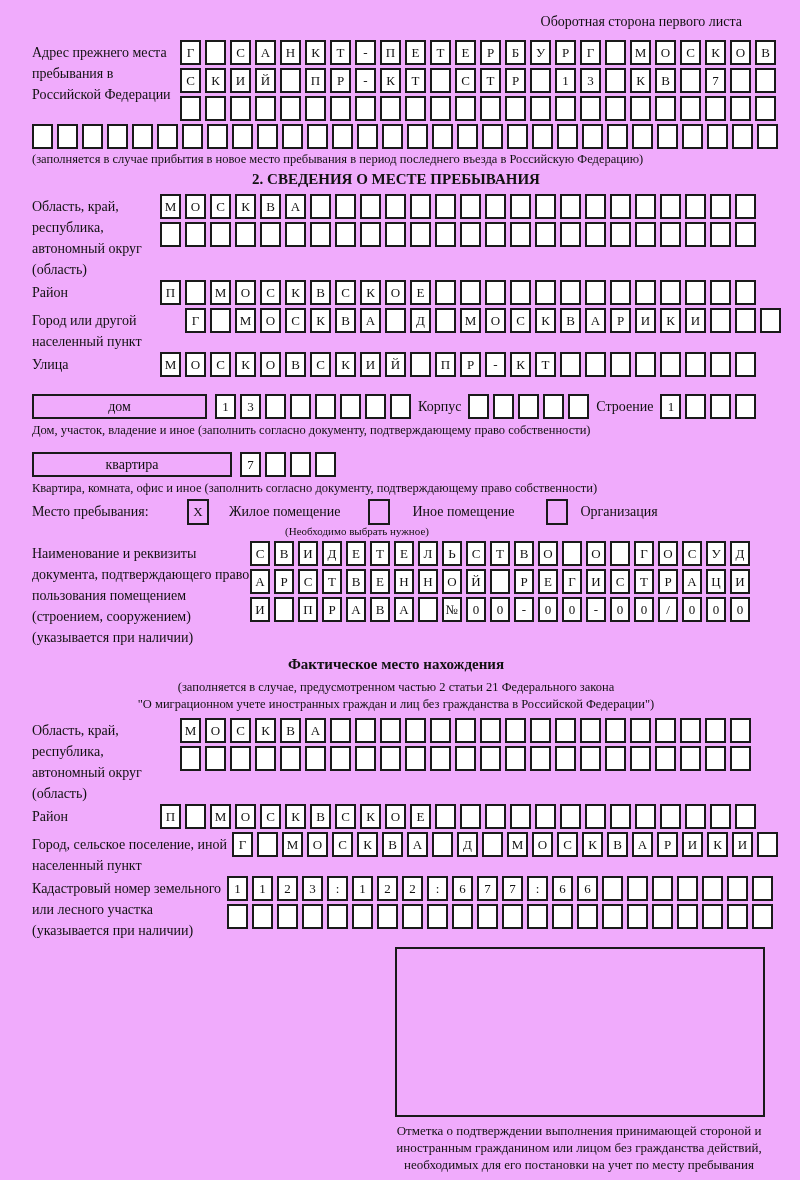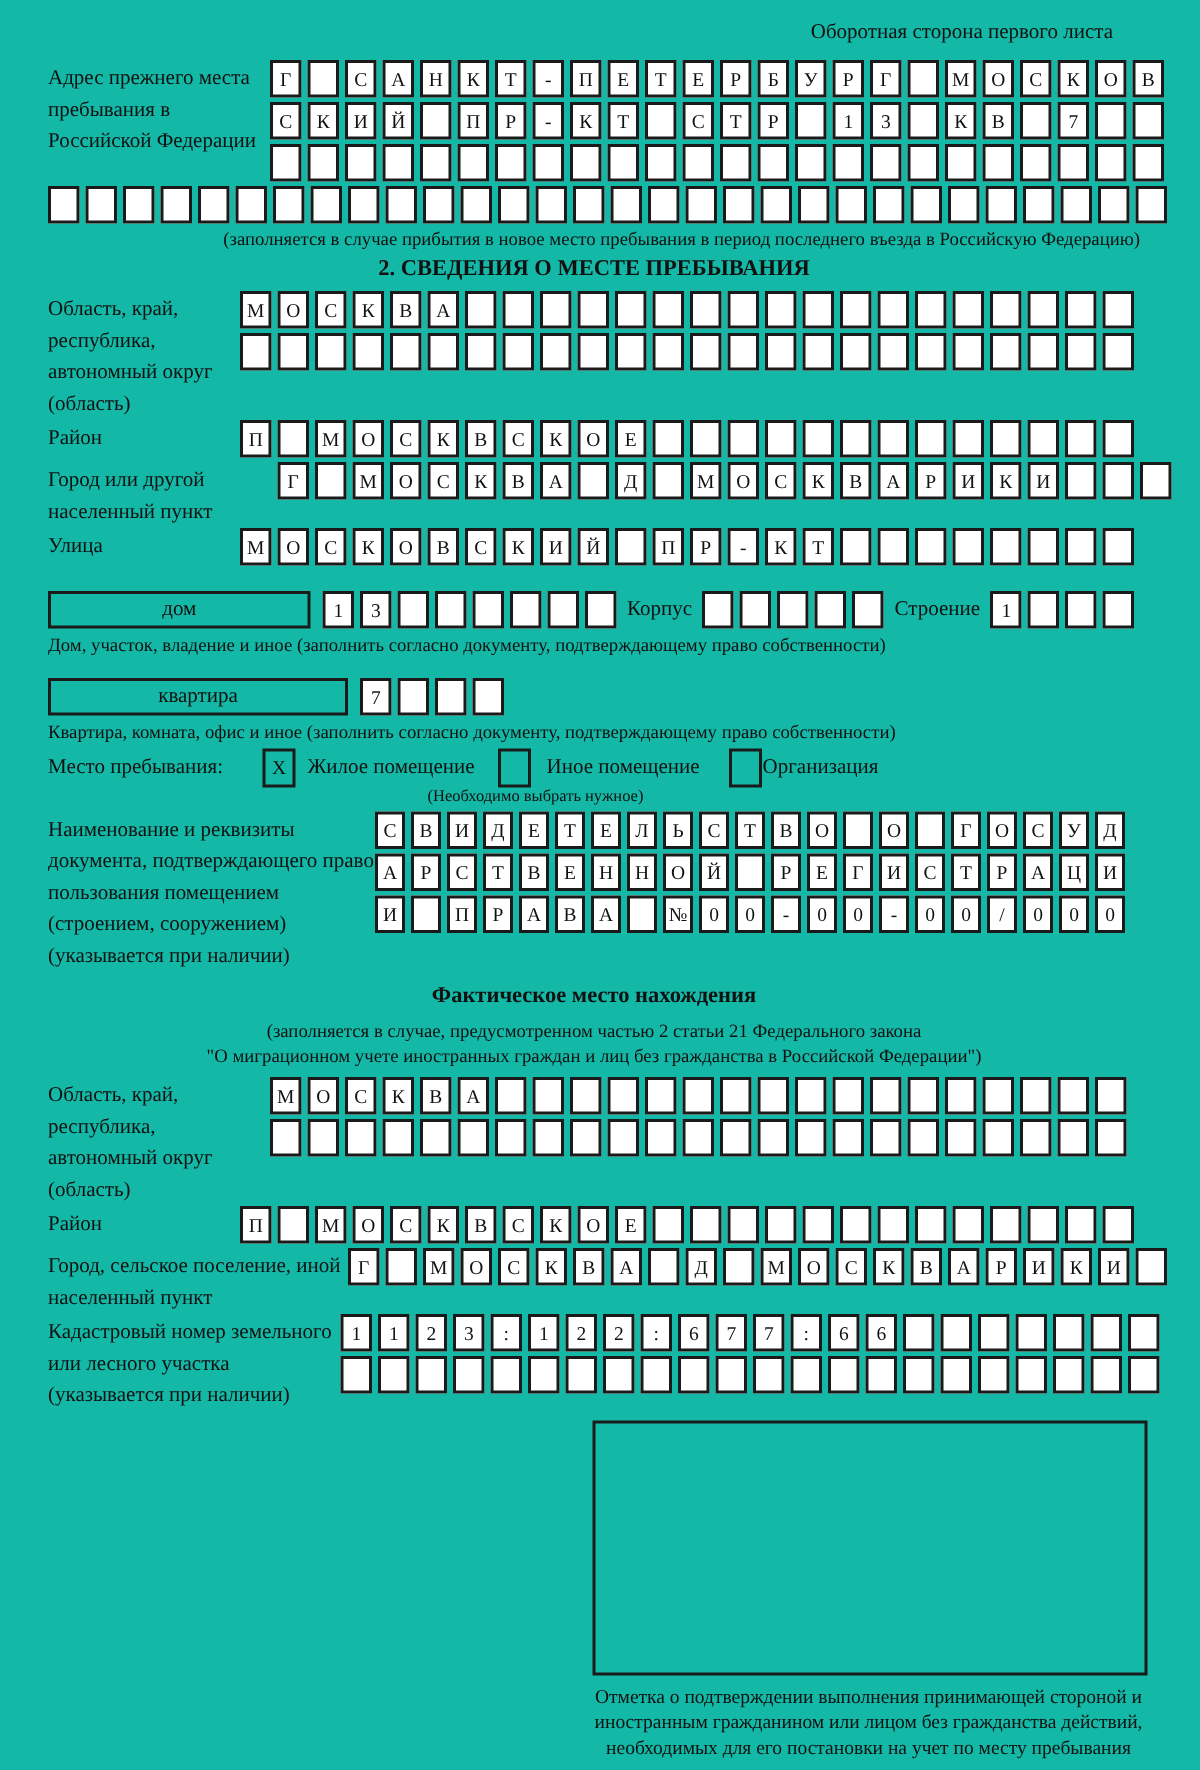--- a/index.html
+++ b/index.html
@@ -1,21 +1,21 @@
 <!DOCTYPE html>
 <html><head>
 <meta charset="utf-8">
 <style>
   html,body{margin:0;padding:0;background:#fff;}
   .page{
     position:relative;
     width:800px;height:1180px;
     box-sizing:border-box;
     padding:14px 0 0 32px;
-    background:#14b8a6;
+    background:#f0abfc;
     color:#111;
     font-family:"Liberation Serif","DejaVu Serif",serif;
     font-size:14px;
     overflow:hidden;
   }
   .hdr{
     text-align:right;
     padding-right:58px;
     font-size:14px;
     margin-bottom:10px;
@@ -37,41 +37,41 @@
   .cells{display:flex;column-gap:4px;margin-bottom:3px;}
   .cell{
     flex:none;box-sizing:border-box;
     width:21px;height:25px;
     border:2px solid #1a1a1a;
     display:flex;align-items:center;justify-content:center;
     font-size:13px;background:#fff;
   }
   .cells-sm .cell{width:20px;}
   .caption{font-size:12.5px;line-height:15px;margin:1px 0 3px 0;}
-  .center{text-align:right;margin-right:40px;}
+  .center{text-align:left;margin-right:40px;}
   .sec-title{
     font-weight:bold;font-size:15px;text-align:center;
     margin:4px 40px 6px 0;
   }
   .namebox{
     flex:none;box-sizing:border-box;
     border:2px solid #1a1a1a;height:25px;
     display:flex;align-items:center;justify-content:center;
     font-size:14px;
   }
   .nb175{width:175px;margin-right:8px;}
   .nb200{width:200px;margin-right:8px;}
   .inline-lbl{flex:none;line-height:25px;padding:0 7px;font-size:14px;}
   .checkbox{
     flex:none;box-sizing:border-box;
     width:22px;height:26px;border:2px solid #1a1a1a;
     display:inline-flex;align-items:center;justify-content:center;
     font-size:13px;
   }
-  .stay{align-items:center;column-gap:0;margin-top:3px;}
+  .stay{align-items:center;column-gap:12px;margin-top:3px;}
   .stay .opt-lbl{line-height:26px;}
   .stay-note{
     font-size:11px;text-align:center;
     width:300px;margin:0 0 4px 175px;
   }
   .fact-note{font-size:12.5px;line-height:17px;text-align:center;margin-right:40px;}
   .stamp-wrap{margin-top:6px;}
   .stamp-box{
     box-sizing:border-box;
     width:370px;height:170px;

